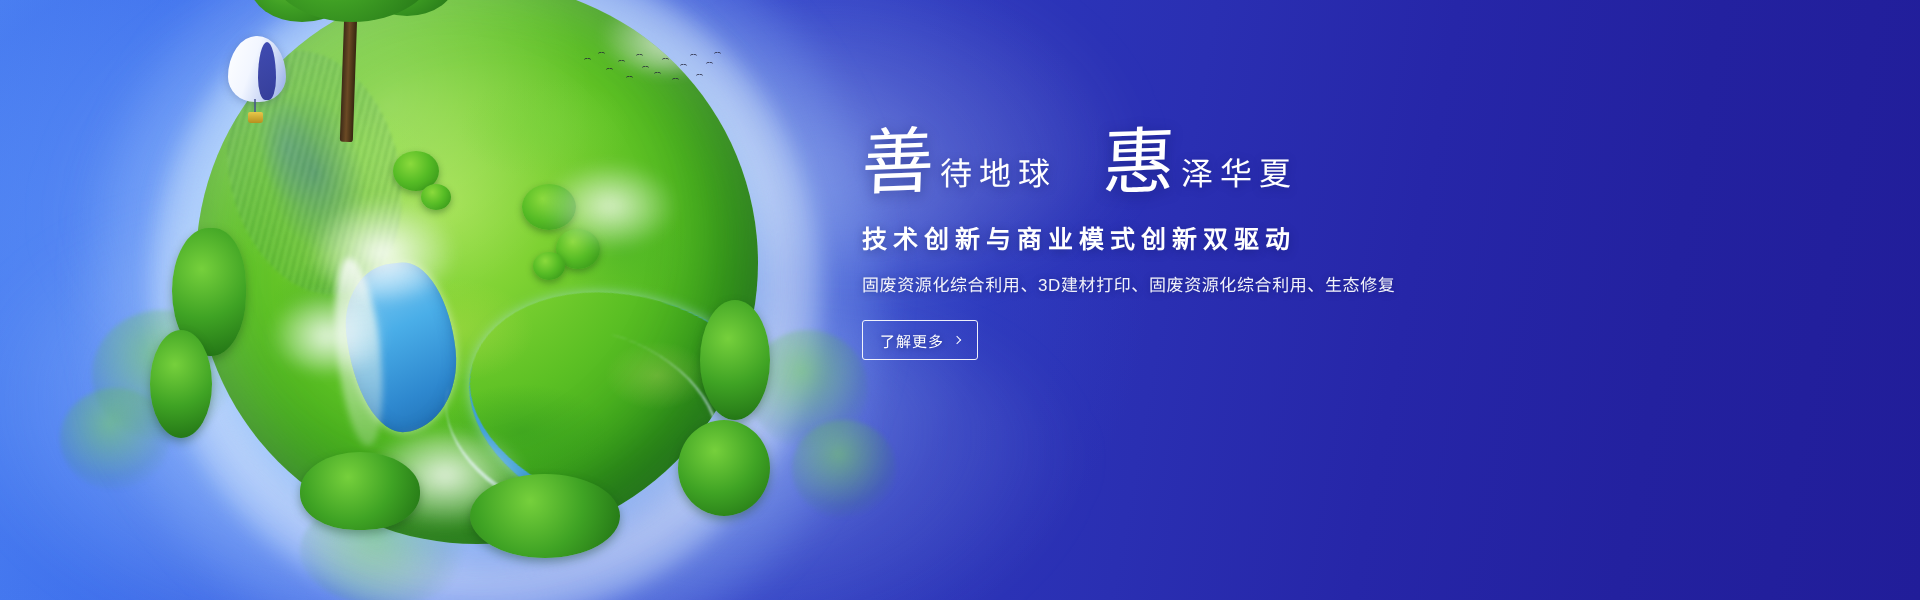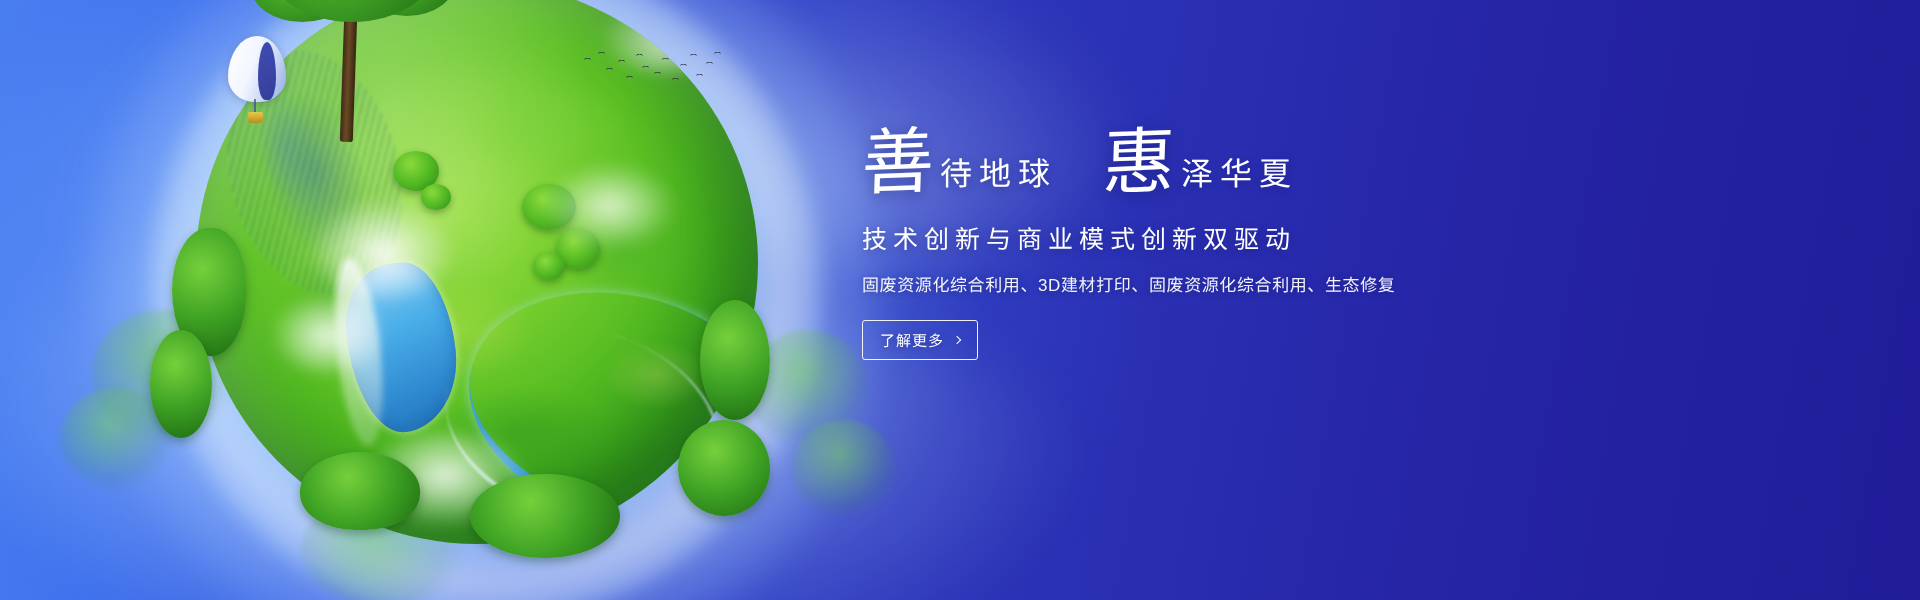--- a/index.html
+++ b/index.html
@@ -282,21 +282,21 @@
     padding-bottom:7px;
     font-weight:400;
   }
   .gap { display:inline-block; width:46px; }
 
   .subtitle {
     margin-top:22px;
     color:#ffffff;
     font-size:25px;
     letter-spacing:6px;
-    font-weight:400;
+    font-weight:700;
     white-space:nowrap;
     text-shadow:0 2px 10px rgba(10,18,80,.38);
   }
 
   .desc {
     margin-top:16px;
     color:rgba(255,255,255,.94);
     font-size:17px;
     letter-spacing:.6px;
     white-space:nowrap;
@@ -311,21 +311,21 @@
     justify-content:center;
     gap:9px;
     width:116px; height:40px;
     border:1px solid rgba(255,255,255,.92);
     border-radius:3px;
     background:transparent;
     color:#ffffff;
     font-size:15px;
     letter-spacing:1px;
     cursor:pointer;
-    font-family:Liberation Mono, monospace;
+    font-family:Liberation Serif, serif;
     text-shadow:0 1px 6px rgba(10,18,80,.40);
   }
   .cta .chev {
     display:inline-block;
     width:6px; height:6px;
     border-top:1.4px solid #ffffff;
     border-right:1.4px solid #ffffff;
     transform:rotate(45deg);
     margin-left:1px;
     position:relative; top:0px;

